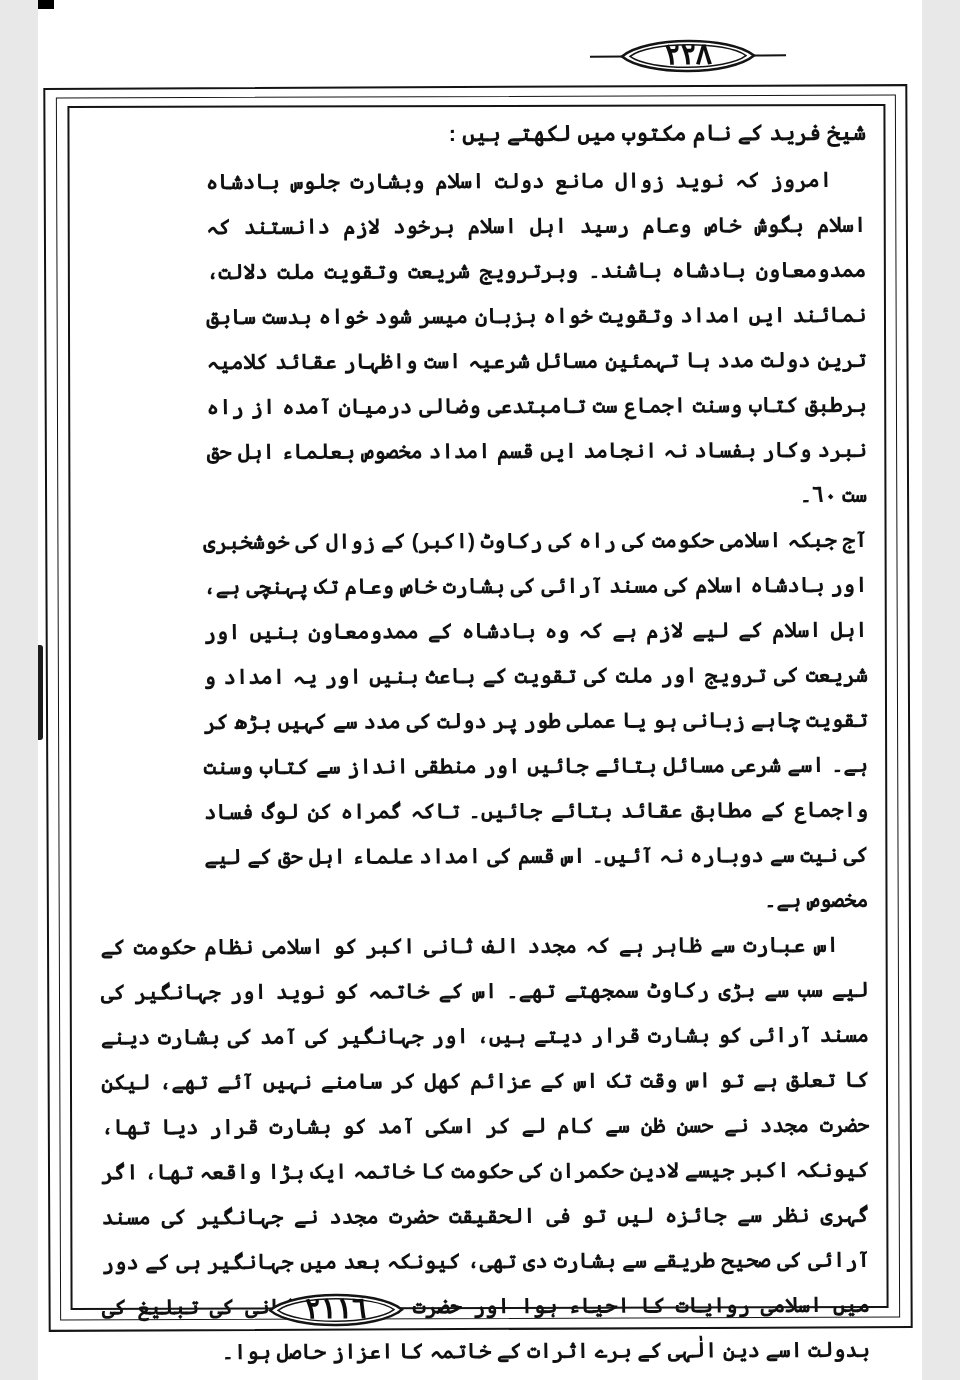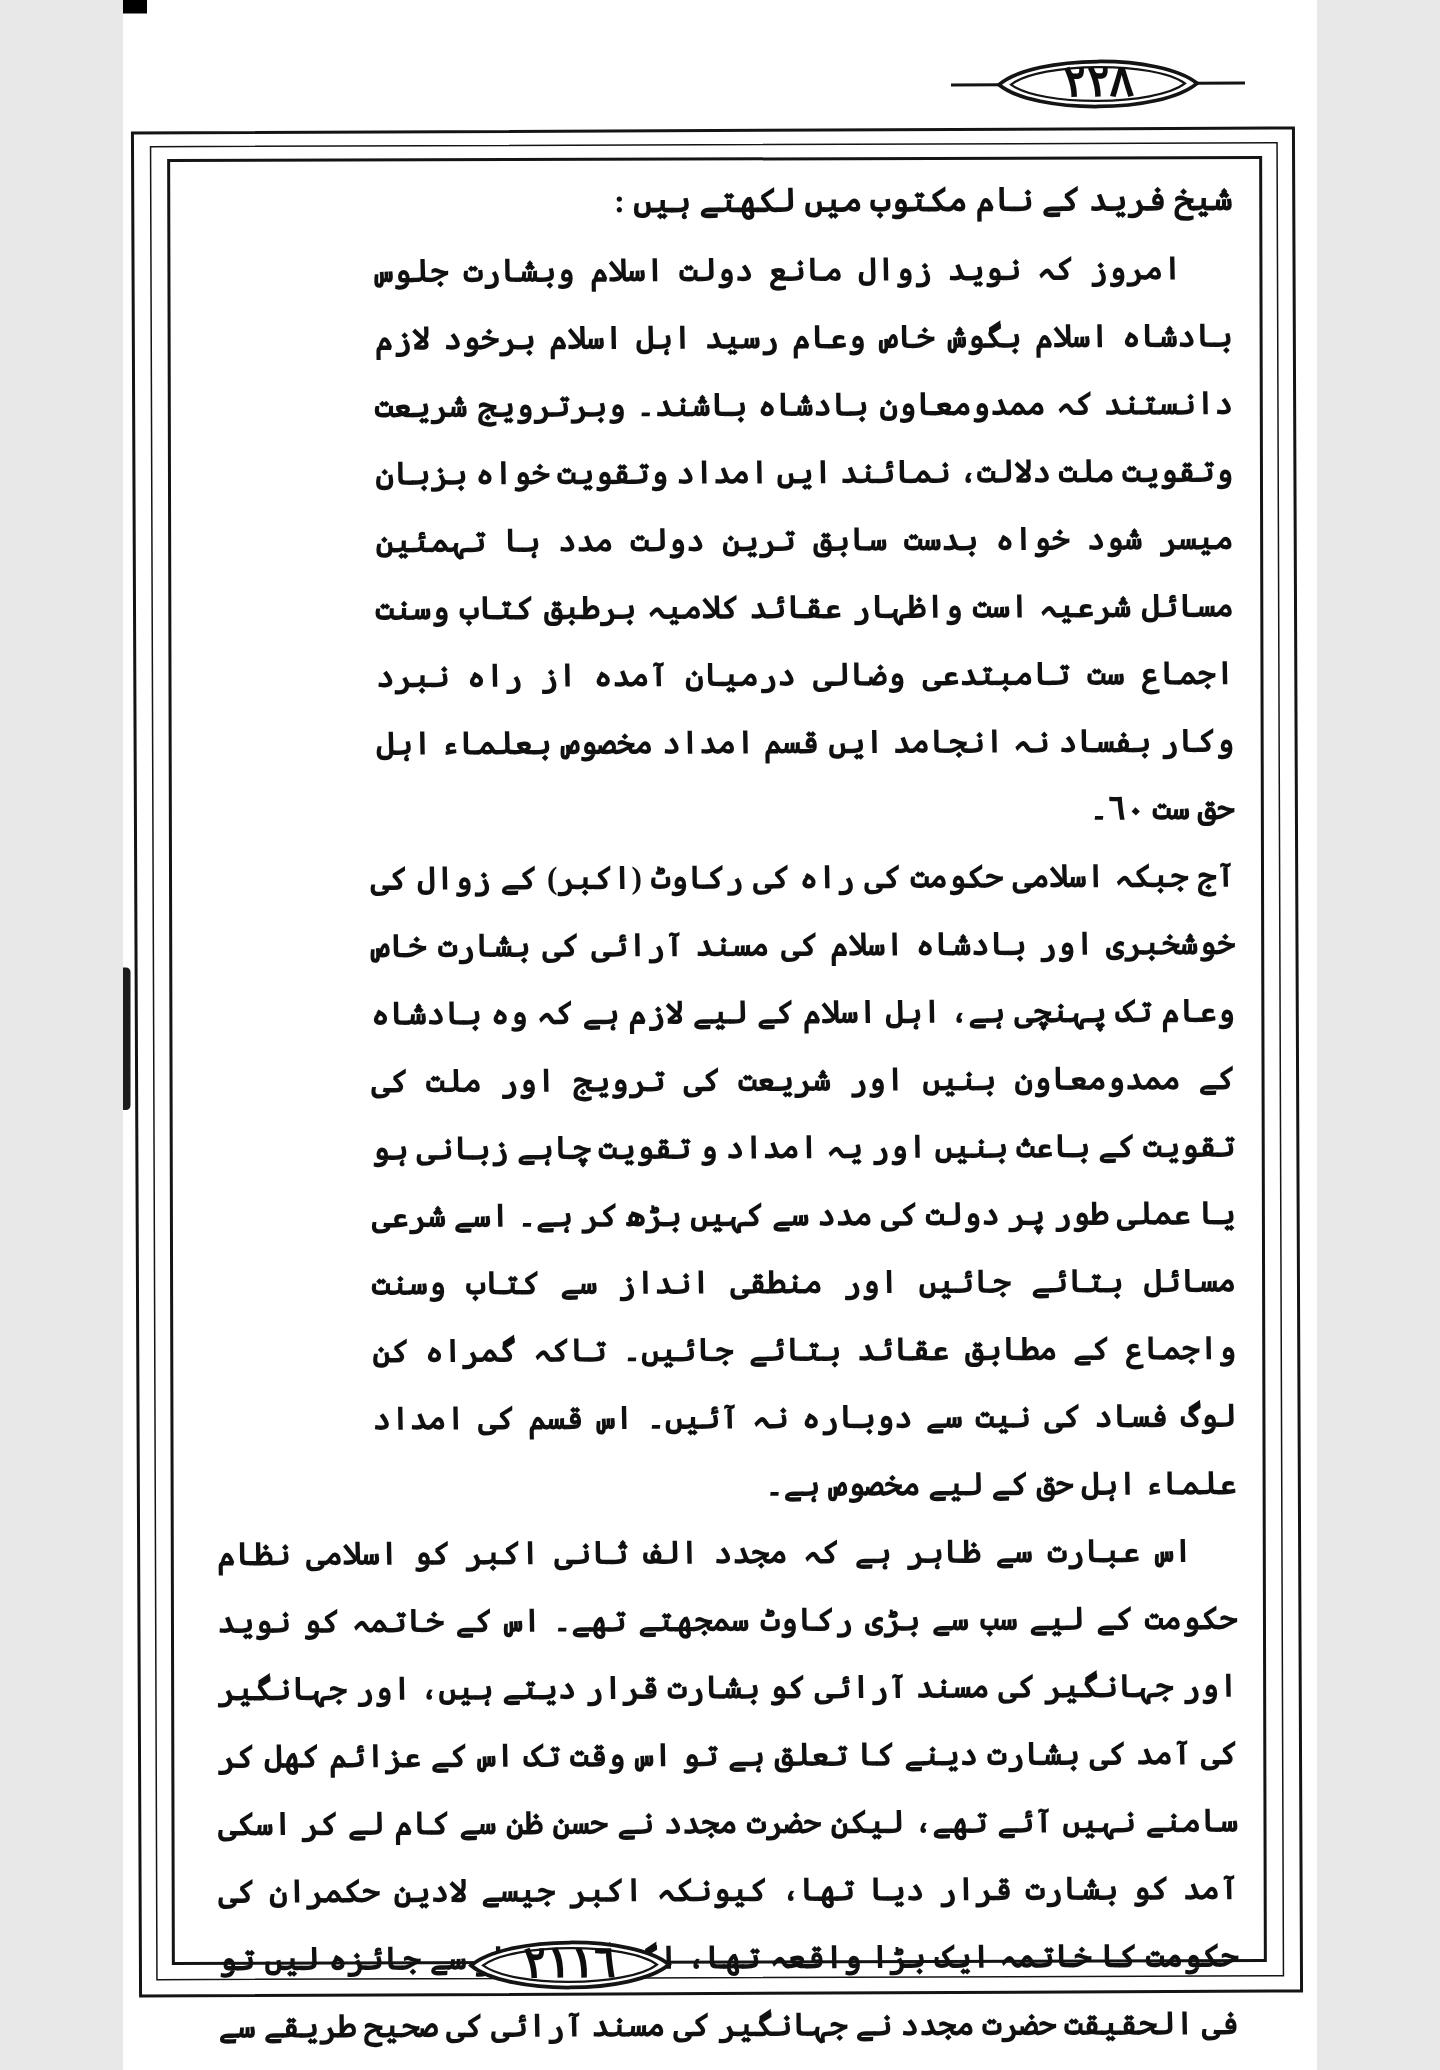--- a/index.html
+++ b/index.html
@@ -2,27 +2,27 @@
 <html lang="ur" dir="rtl"><head>
 <meta charset="utf-8">
 <style>
   html, body {
     margin: 0;
     padding: 0;
     background: #e8e8e8;
   }
   .page {
     position: relative;
-    width: 796px;
+    width: 884px;
     height: 1380px;
     margin: 0 auto;
     background: #ffffff;
     overflow: hidden;
     direction: rtl;
-    font-family: Liberation Serif, serif;
+    font-family: Liberation Sans, sans-serif;
     color: #111;
   }
 
   
   .frame {
     position: absolute;
     pointer-events: none;
   }
   .f1 {
     top: 86px; left: 8px; right: 12px; bottom: 50px;

